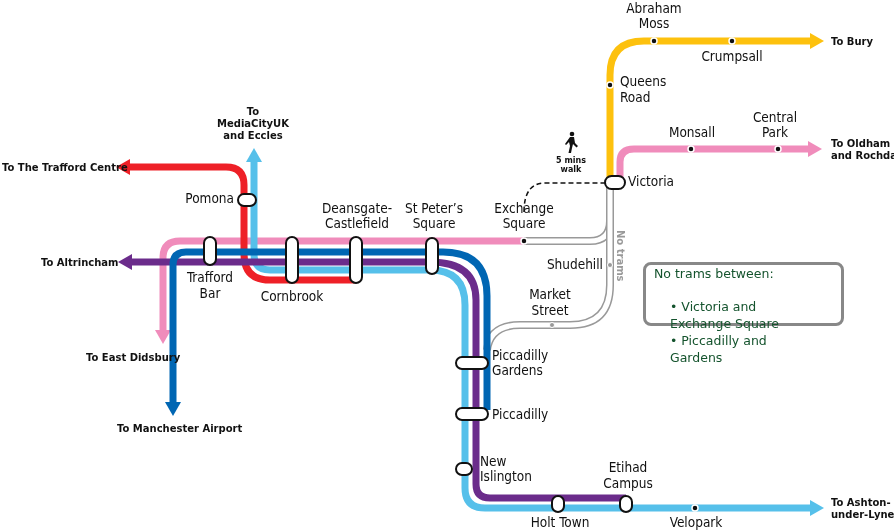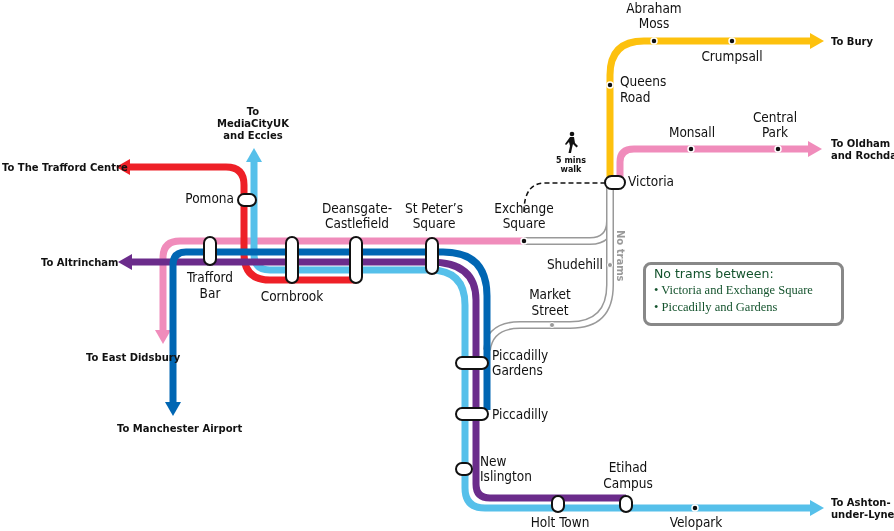--- a/index.html
+++ b/index.html
@@ -7,21 +7,21 @@
   #map { position: absolute; left: 0; top: 0; width: 894px; height: 531px; }
   .lbl { font-family: "DejaVu Sans Condensed", "DejaVu Sans", sans-serif; fill: #111; font-size: 13.5px; }
   .dest { font-family: "DejaVu Sans", sans-serif; fill: #111; font-size: 10px; font-weight: bold; }
   .small { font-family: "DejaVu Sans", sans-serif; fill: #111; font-size: 8px; font-weight: bold; }
   .notrams { font-family: "DejaVu Sans", sans-serif; fill: #999; font-size: 10px; font-weight: bold; }
   .ln { fill: none; stroke-width: 7; stroke-linecap: butt; stroke-linejoin: round; }
   .stn { fill: #fff; stroke: #111; stroke-width: 2; }
   .dot { fill: #111; stroke: #fff; stroke-width: 1.5; }
   .gdot { fill: #999; stroke: #fff; stroke-width: 1; }
   #notice { position: absolute; left: 643px; top: 262px; width: 201px; height: 64px; border: 3px solid #888; border-radius: 8px; box-sizing: border-box; background: #fff; padding: 0 8px; font-family: "DejaVu Sans", sans-serif; font-size: 12.5px; line-height: 17px; color: #14532d; }
-  #notice ul { margin: 0; padding: 0; list-style: none; font-family: Liberation Serif, serif; }
+  #notice ul { margin: 16px; padding: 0; list-style: none; }
   #notice li::before { content: "• "; }
 </style>
 </head>
 <body>
 
 <svg id="map" viewBox="0 0 894 531" xmlns="http://www.w3.org/2000/svg">
 
   <g>
     <path d="M524 241 L590 241 Q610 241 610 221 L610 183" fill="none" stroke="#999" stroke-width="8"></path>
     <path d="M524 241 L590 241 Q610 241 610 221 L610 183" fill="none" stroke="#fff" stroke-width="5"></path>

